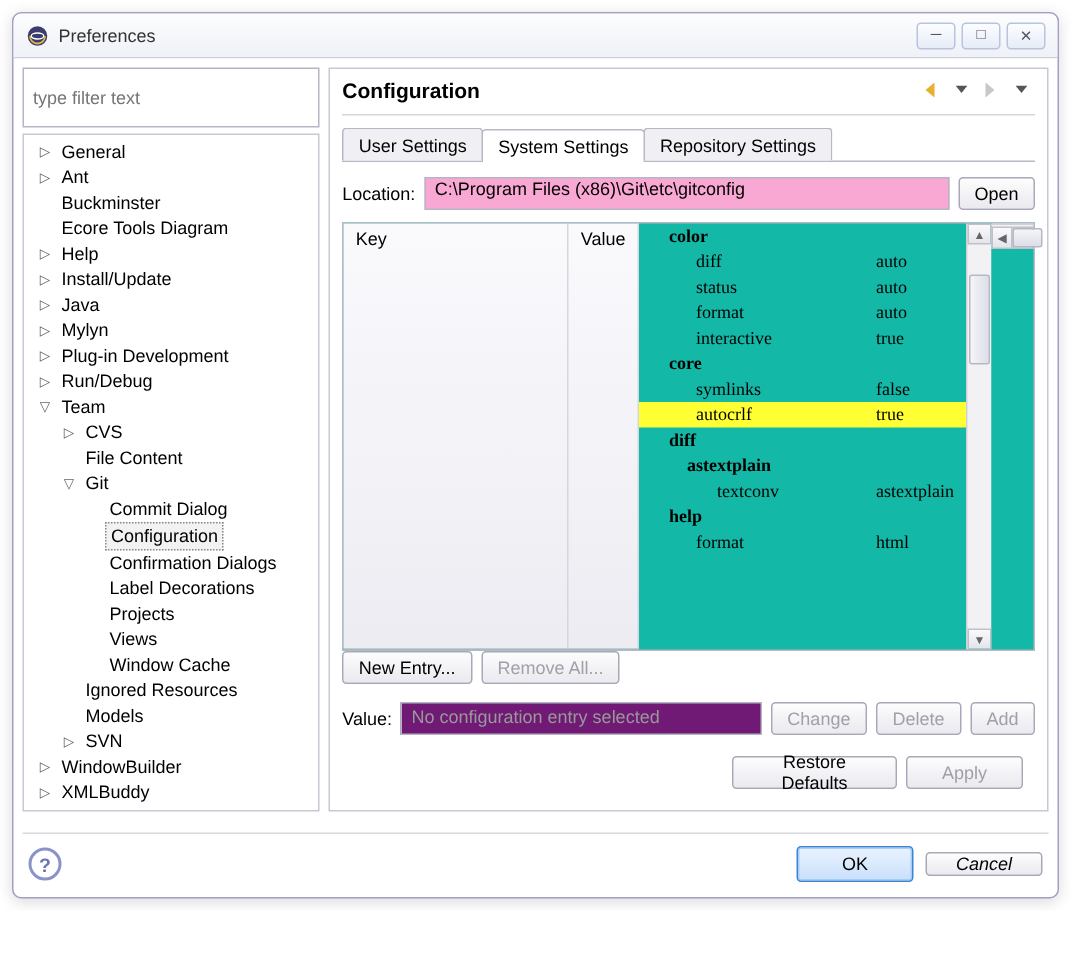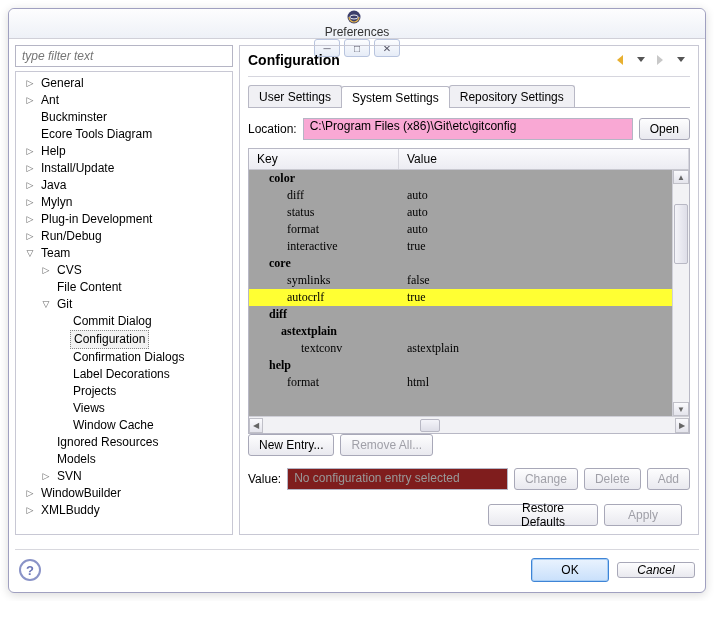--- a/index.html
+++ b/index.html
@@ -19,21 +19,20 @@
     box-shadow: 0 2px 10px rgba(0,0,0,0.15);
   }
   .titlebar {
     height: 30px;
     display: flex;
     align-items: center;
     padding: 0 8px;
     background: linear-gradient(#fdfdfe, #eef1f7);
     border-bottom: 1px solid #d0d0d8;
     border-radius: 6px 6px 0 0;
-    flex-direction: column;
   }
   .titlebar .app-icon {
     width: 16px; height: 16px;
     margin-right: 6px;
     display: flex; align-items: center; justify-content: center;
   }
   .titlebar .app-icon svg { width:16px; height:16px; }
   .titlebar .title { flex: 1; color: #333; }
   .winbtns { display:flex; gap:4px; }
   .winbtn {
@@ -48,25 +47,24 @@
     display: flex;
     padding: 6px;
     gap: 6px;
   }
   .leftcol {
     width: 218px;
     display:flex;flex-direction:column;
   }
   .filter {
     width: 100%;
-    height: 22px;
+    height: 40px;
     border: 1px solid #b5b5c5;
     padding: 2px 6px;
     font-size: 12px;
-    font-style: italic;
     color: #1d4ed8;
     margin-bottom: 4px;
   }
   .tree {
     flex:1;
     border: 1px solid #c8c8d4;
     background: #fff;
     overflow: auto;
     padding: 3px 0 3px 4px;
   }
@@ -109,21 +107,21 @@
   }
   .btn {
     height:22px; padding:0 10px;
     border:1px solid #a8a8b8; border-radius:3px;
     background:linear-gradient(#fdfdfe,#e9e9ef);
     font-size:12px; font-family:inherit;
     display:inline-flex; align-items:center; justify-content:center;
     cursor:default;
   }
   .btn.disabled { color:#a0a0a8; }
-  .tablewrap { border:1px solid #b8b8c5; background:#a3a3a3; height:286px; display:flex; flex-direction:column;}
+  .tablewrap { border:1px solid #b8b8c5; background:#14b8a6; height:286px; display:flex; flex-direction:row;}
   .thead { display:flex; background:linear-gradient(#fafafd,#ececf2); border-bottom:1px solid #c8c8d0;}
   .th { padding:3px 8px; border-right:1px solid #d6d6de; font-weight:normal;}
   .th.key { width:150px; }
   .th.val { flex:1; }
   .trow { display:flex; line-height:17px; }
   .trow.hl { background: #ffff33; }
   .tcell { padding:0 8px; overflow:hidden; white-space:nowrap; }
   .tcell.key { width:150px; }
   .tcell.val { flex:1; }
   .ind1 { padding-left: 20px; font-weight:bold; }
@@ -140,21 +138,21 @@
   .vscroll { width:17px; border-left:1px solid #d0d0d8; background:#f2f2f5; display:flex; flex-direction:column;}
   .vscroll .tb { height:14px;border:1px solid #c0c0c8;background:linear-gradient(#fafafd,#e4e4ec);display:flex;align-items:center;justify-content:center;font-size:8px;color:#666;}
   .vscroll .track { flex:1; position:relative; }
   .vscroll .thumb { position:absolute; top:20px; height:60px; left:1px; right:1px; border:1px solid #b8b8c4; border-radius:2px; background:linear-gradient(90deg,#f4f4f9,#dedee8);}
   .tbodyrow { display:flex; flex:1; overflow:hidden;font-family:Liberation Serif, serif;}
   .rows { flex:1; overflow:hidden; }
   .btnrow { display:flex; gap:6px; margin-top:0; align-items:center;}
   .valrow { display:flex; gap:6px; margin-top:12px; align-items:center;}
   .valrow .valinput {
     flex:1; height:22px; border:1px solid #b5b5c5; padding:2px 6px;
-    color:#999; background:#7f1d1d;
+    color:#999; background:#701a75;
   }
   .footer {
     display:flex; justify-content:flex-end; gap:6px;
     padding:10px 8px 0 8px; margin-top:4px;
   }
   .bottombar {
     border-top:1px solid #d8d8de; margin:8px 6px 0 6px;
     padding:8px 4px 10px 4px; display:flex; align-items:center;
   }
   .helpcircle {

